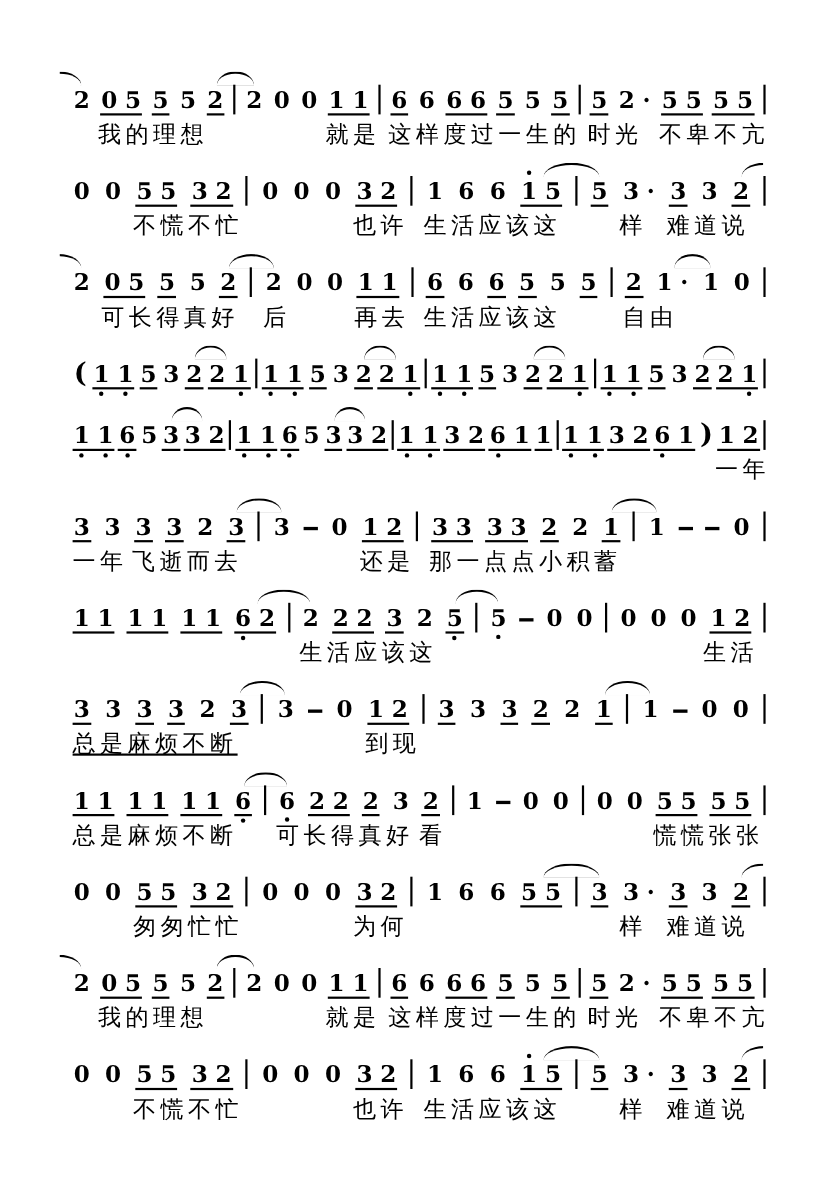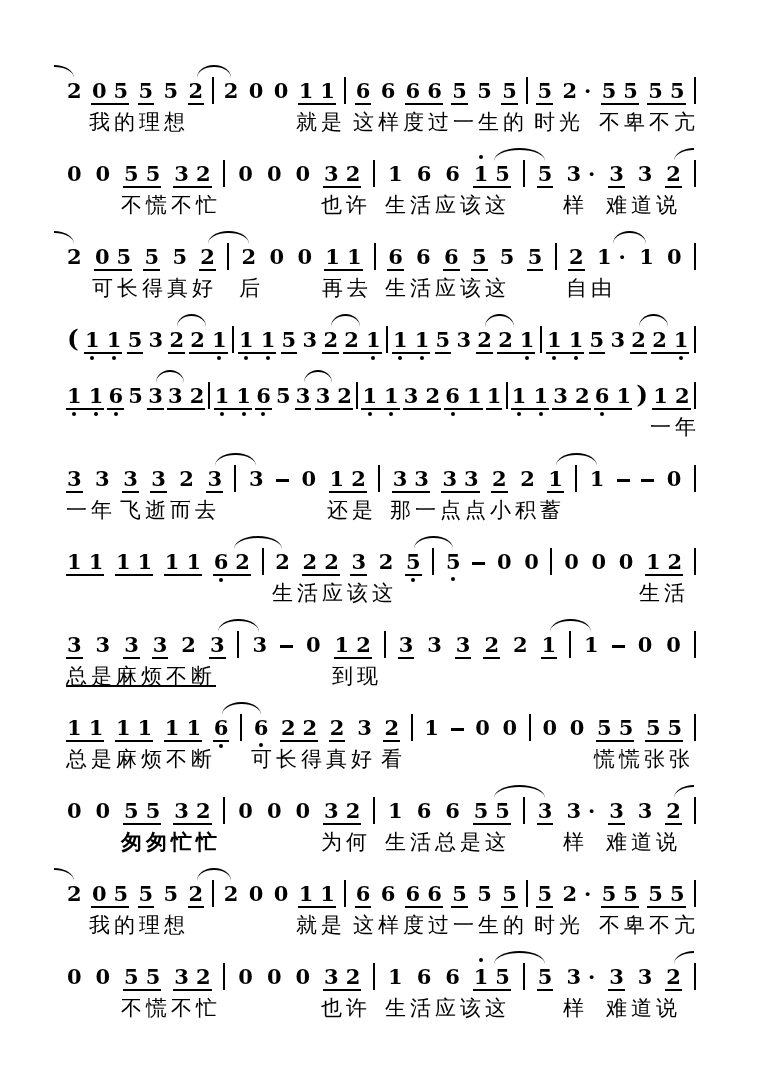--- a/index.html
+++ b/index.html
@@ -762,23 +762,22 @@
         </span>
         <span class="tok note">
           <span class="ch">3</span>
         </span>
         <span class="tok note u">
           <span class="ch">2</span>
         </span>
         <span class="bar"></span>
       </div>
       <div class="lyrics">
-        <span class="lyr" style="left: 55px; font-weight: bold;">匆匆忙忙</span>
+        <span class="lyr" style="left: 55px;">匆匆忙忙</span>
         <span class="lyr" style="left: 255px;">为何</span>
-        <span class="lyr" style="left: 319px;">生活总是这</span>
         <span class="lyr" style="left: 497px;">样</span>
         <span class="lyr" style="left: 540px;">难道说</span>
       </div>
       <div class="arc" style="left: 427.9px; width: 50.75px; top: 3px;"></div>
       <div class="arc tail" style="left: 607.5px; width: 20px; top: 3px;"></div>
     </div>
     <div class="line">
       <div class="notes">
         <span class="tok note">
           <span class="ch">2</span>

